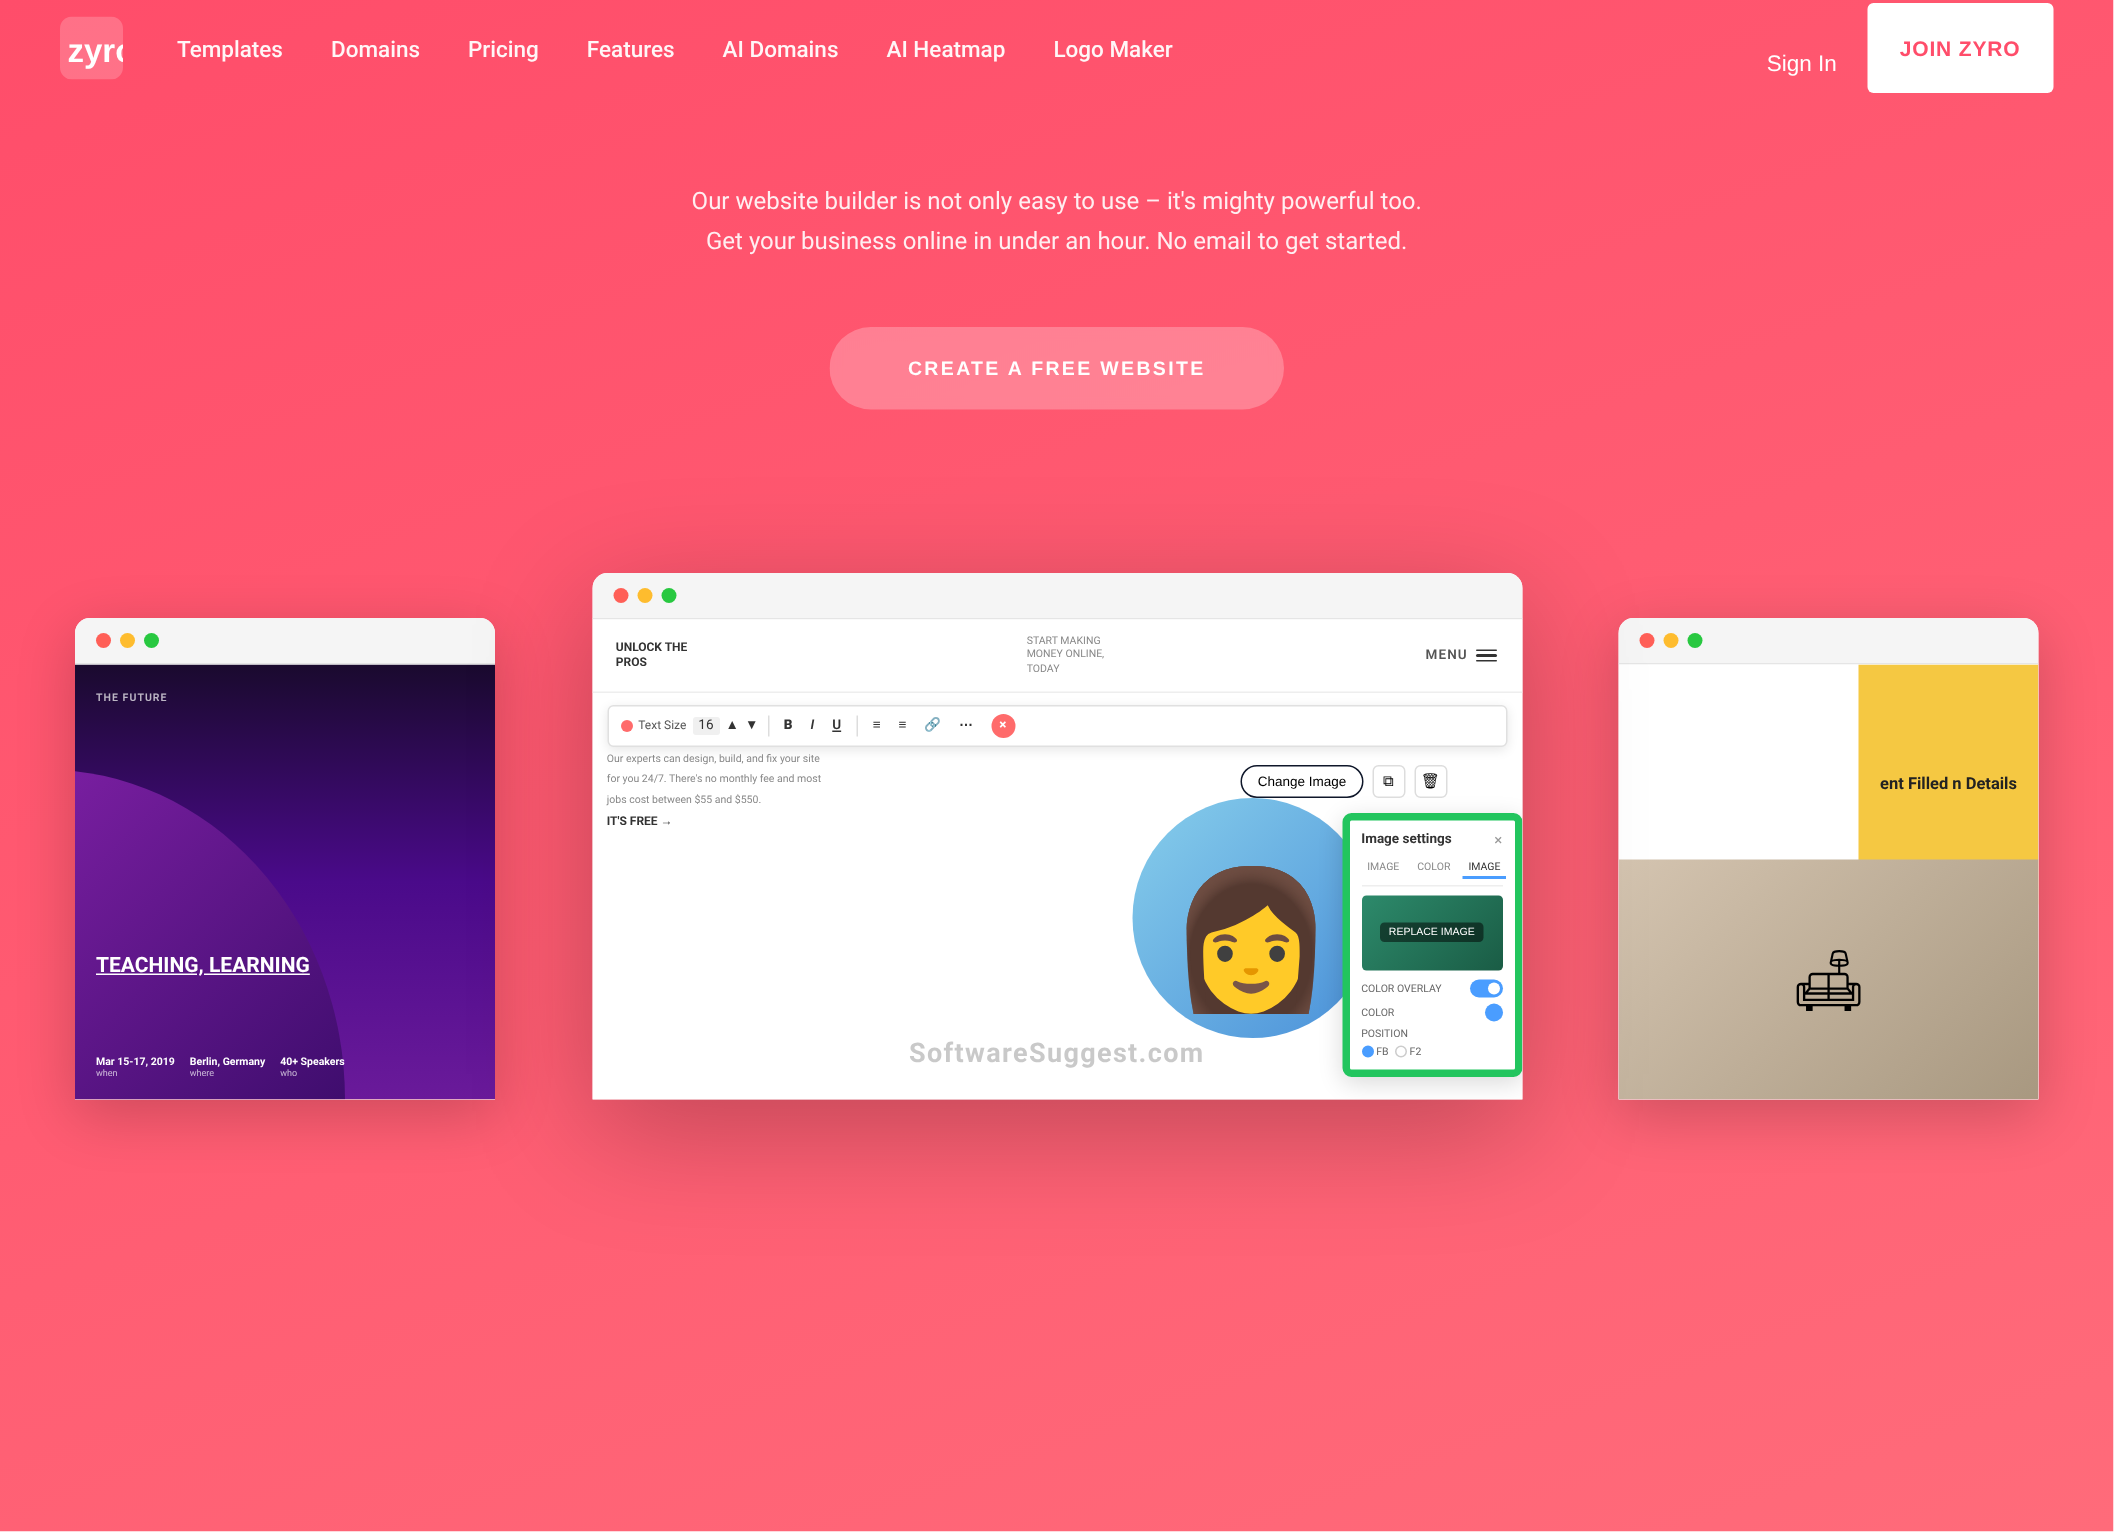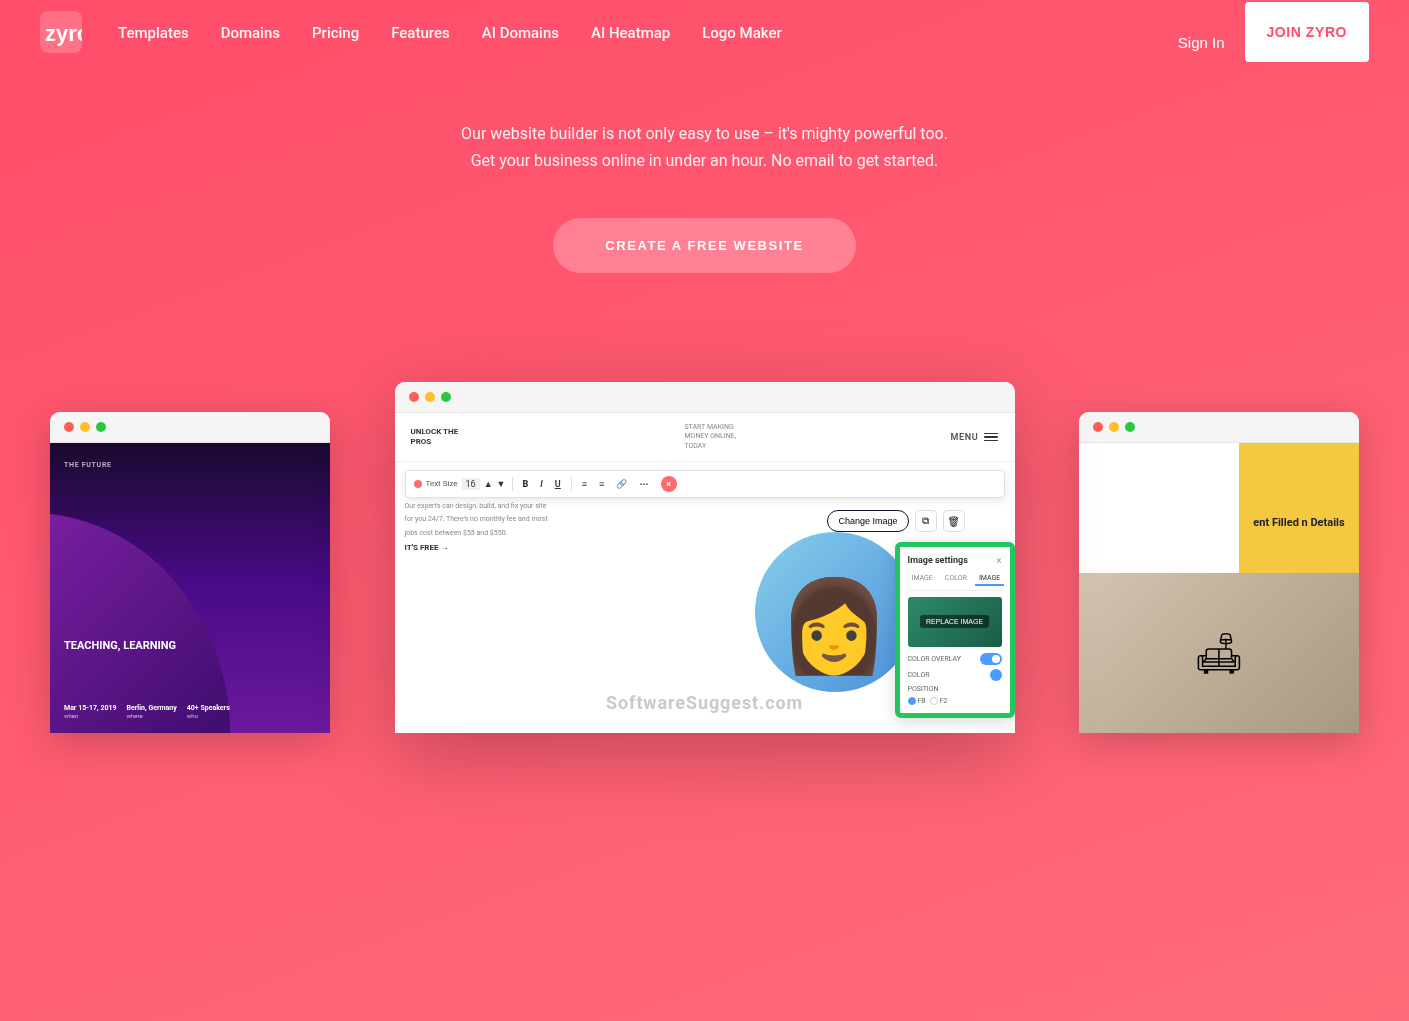--- a/index.html
+++ b/index.html
@@ -437,23 +437,24 @@
       font-size: 7px;
       color: rgba(255,255,255,0.7);
       letter-spacing: 0.1em;
       text-transform: uppercase;
       font-weight: 600;
     }
     .left-site-headline {
       position: absolute;
       bottom: 80px; left: 14px;
       color: #fff;
-      font-size: 11px;
+      font-size: 14px;
       font-weight: 700;
       line-height: 1.3;
+      text-decoration: underline;
     }
     .left-site-meta {
       position: absolute;
       bottom: 14px; left: 14px;
       display: flex;
       gap: 10px;
     }
     .meta-item { font-size: 6px; color: rgba(255,255,255,0.7); }
     .meta-item strong { display: block; color: #fff; font-size: 7px; }
 

